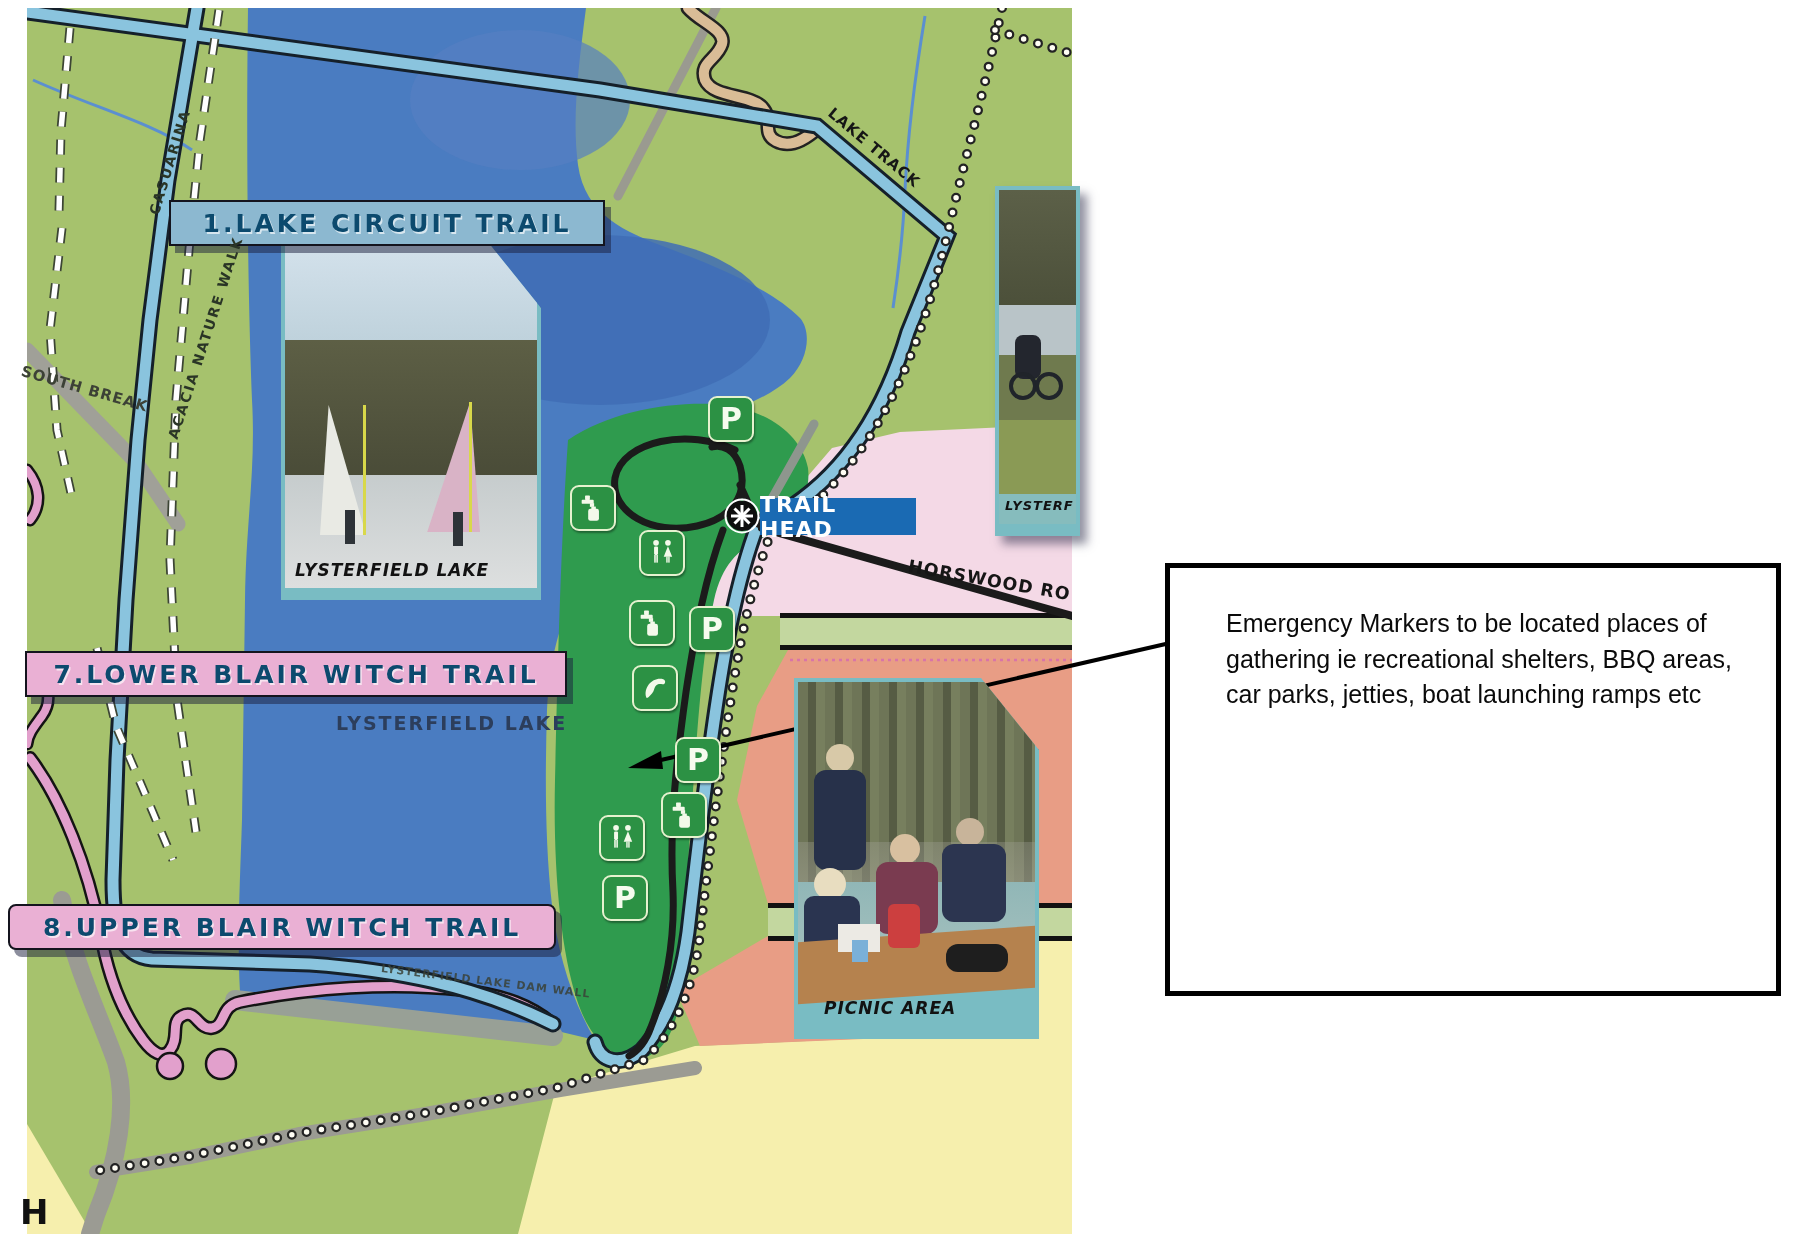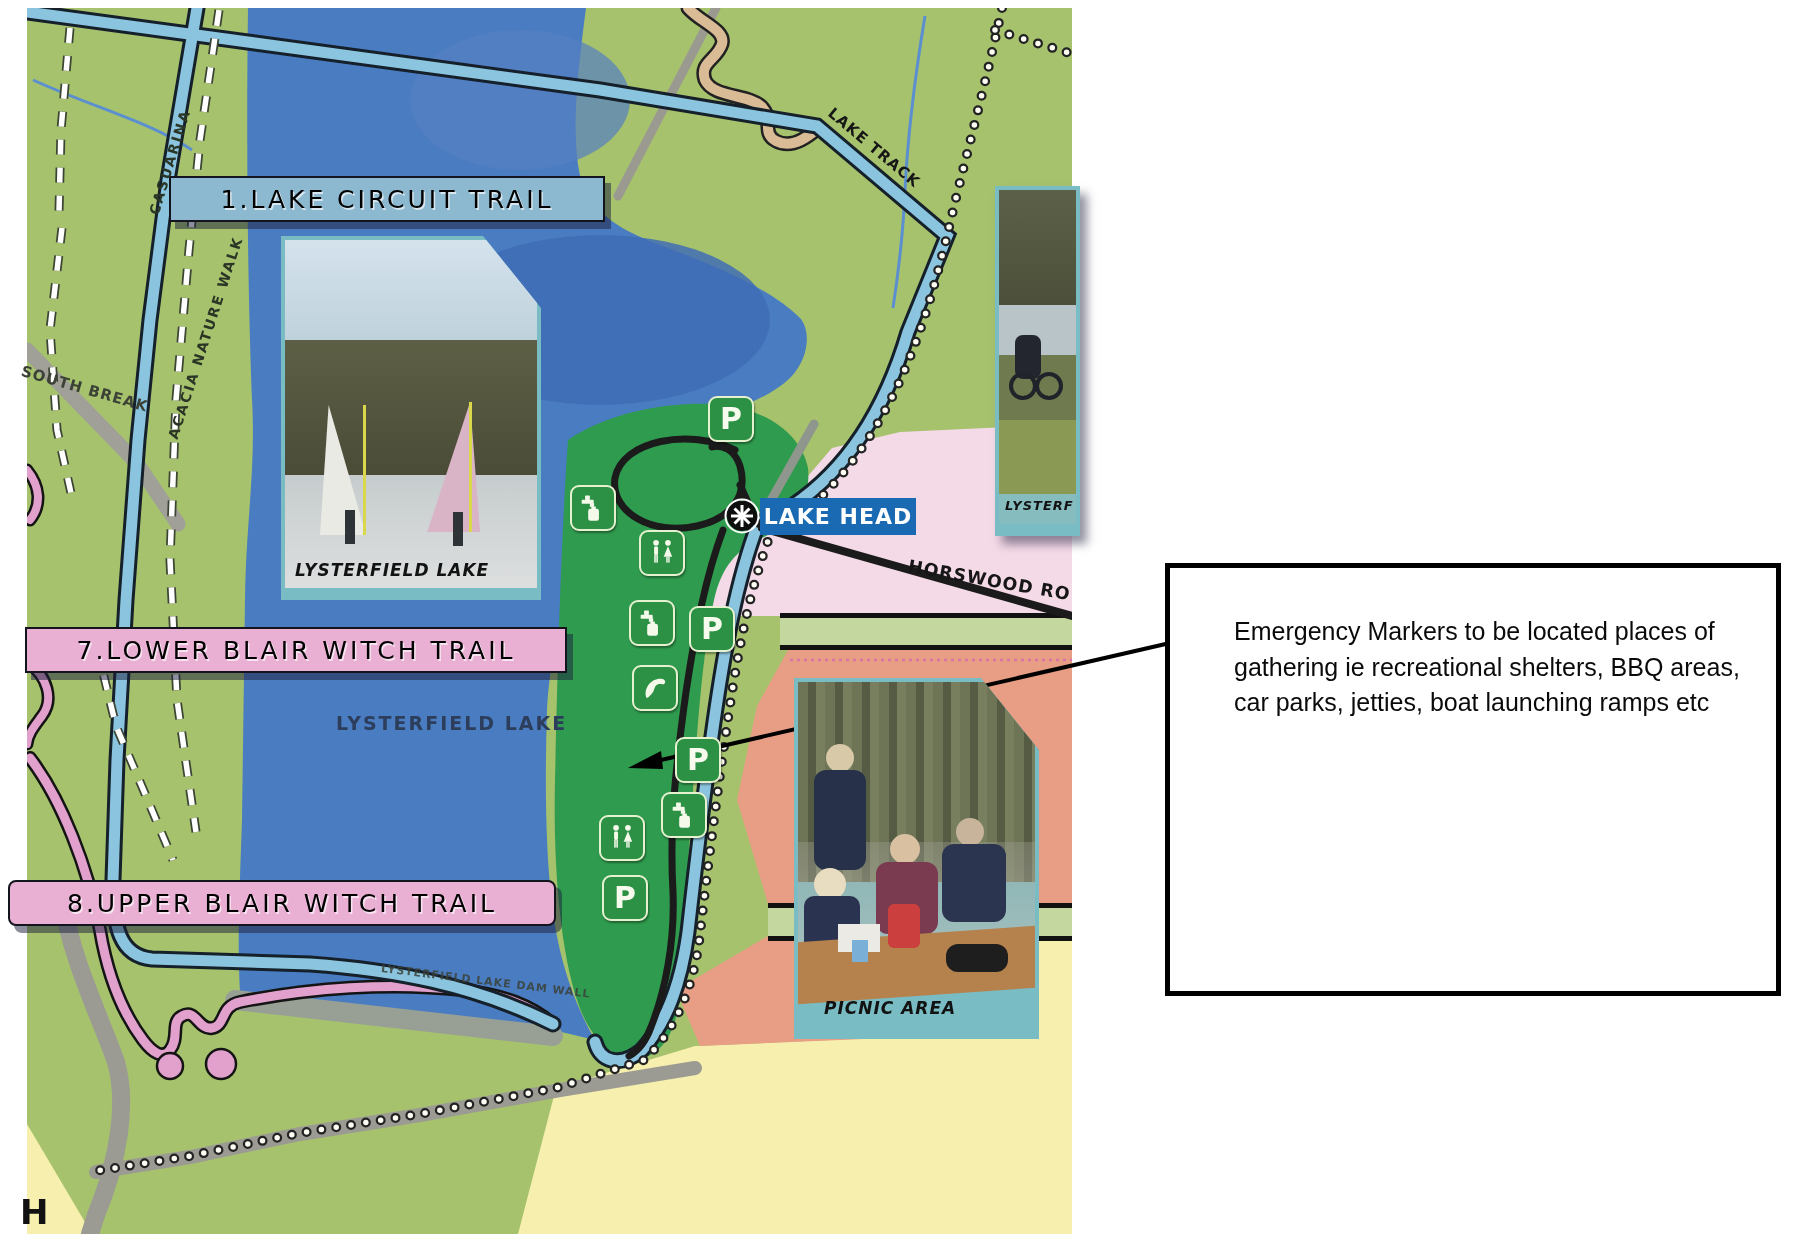--- a/index.html
+++ b/index.html
@@ -10,22 +10,22 @@
   html,body{margin:0;padding:0;background:#fff;}
   #stage{position:relative;width:1812px;height:1258px;background:#fff;overflow:hidden;
          font-family:"DejaVu Sans", sans-serif;}
   #mapsvg{position:absolute;left:0;top:0;}
   .f-land{fill:var(--land)} .f-lake{fill:var(--lake)} .f-park{fill:var(--park)}
   .f-suburb{fill:var(--suburb)} .f-salmon{fill:var(--salmon)} .f-yellow{fill:var(--yellow)}
   .s-road{stroke:var(--roadblue)} .s-pink{stroke:var(--pink)}
 
   .ov{position:absolute;}
   .banner{position:absolute;height:42px;border:2px solid #14141e;box-shadow:6px 7px 0 rgba(25,30,60,.5);
-    display:flex;align-items:center;justify-content:center;font-weight:normal;font-size:25px;
-    letter-spacing:3px;color:#000000;text-shadow:1.5px 1.5px 0 rgba(255,255,255,.65);white-space:nowrap;}
+    display:flex;align-items:center;justify-content:center;font-weight:bold;font-size:25px;
+    letter-spacing:3px;color:#0c4a6e;text-shadow:1.5px 1.5px 0 rgba(255,255,255,.65);white-space:nowrap;margin-top:24px;}
   .banner.blue{background:var(--bannerblue);}
   .banner.pink{background:var(--bannerpink);}
 
   .maplabel{position:absolute;font-weight:bold;color:#20301f;white-space:nowrap;transform-origin:left top;}
   .roadlbl{font-size:14px;letter-spacing:2px;color:#2a3526;}
   .lakelbl{font-size:19px;letter-spacing:2px;color:#2c3e5c;}
   .damlbl{font-size:11px;letter-spacing:1px;color:#3a4238;opacity:.85;}
   .horslbl{font-size:17.5px;letter-spacing:1px;color:#161616;}
   .lt-lbl{font-size:15px;letter-spacing:1px;color:#161616;}
   .sb-lbl{font-size:15px;letter-spacing:1px;color:#3c4136;}
@@ -48,21 +48,21 @@
   .office{position:absolute;left:642px;top:1104px;width:270px;text-align:center;font-weight:bold;
     font-size:28px;color:#121212;line-height:36px;}
   .osquare{display:inline-block;width:14px;height:14px;background:#fff;border:2.5px solid #111;
     margin-right:9px;vertical-align:2px;}
 
   .edgeletter{position:absolute;left:20px;top:1192px;font-size:34px;font-weight:bold;color:#111;}
 
   .notebox{position:absolute;left:1165px;top:563px;width:616px;height:433px;box-sizing:border-box;
     background:#fff;border:5px solid #000;padding:38px 28px 0 56px;
     font-family:"Liberation Sans", sans-serif;font-size:25px;line-height:1.42;color:#0a0a0a;}
-  .notebox p{margin:8px;}
+  .notebox p{margin:0;}
   .notebox p + p{margin-top:35px;}
 
   
   .band{position:absolute;left:0;width:100%;}
   .sail{position:absolute;}
   .fig{position:absolute;background:#2e3338;}
 </style>
 </head>
 <body>
 
@@ -261,21 +261,21 @@
       <div class="fig" style="left:54px;top:258px;width:16px;height:22px;background:#7ab0d8;"></div>
       <div class="fig" style="left:148px;top:262px;width:62px;height:28px;border-radius:12px;background:#1e1e1e;"></div>
       <div class="caption" style="left:10px;top:316px;margin-left:16px;">PICNIC AREA</div>
     </div>
   </div>
 
   <div class="banner blue" style="left:169px;top:176px;width:432px;">1.LAKE CIRCUIT TRAIL</div>
   <div class="banner pink" style="left:25px;top:627px;width:538px;">7.LOWER BLAIR WITCH TRAIL</div>
   <div class="banner pink" style="left:8px;top:880px;width:544px;border-radius:8px;">8.UPPER BLAIR WITCH TRAIL</div>
 
-  <div class="th-label">LAKE HEAD</div>
+  <div class="th-label">TRAIL HEAD</div>
 
   <div class="maplabel roadlbl" style="left:146px;top:212px;transform:rotate(-73deg);">CASUARINA</div>
   <div class="maplabel roadlbl" style="left:165px;top:436px;transform:rotate(-72deg);">ACACIA NATURE WALK</div>
   <div class="maplabel sb-lbl" style="left:24px;top:362px;transform:rotate(16deg);">SOUTH BREAK</div>
   <div class="maplabel lt-lbl" style="left:836px;top:104px;transform:rotate(40deg);">LAKE TRACK</div>
   <div class="maplabel horslbl" style="left:910px;top:556px;transform:rotate(10deg);">HORSWOOD RO</div>
   <div class="maplabel lakelbl" style="left:336px;top:712px;">LYSTERFIELD LAKE</div>
   <div class="maplabel damlbl" style="left:382px;top:962px;transform:rotate(7deg);">LYSTERFIELD LAKE DAM WALL</div>
 
   <div class="office">

